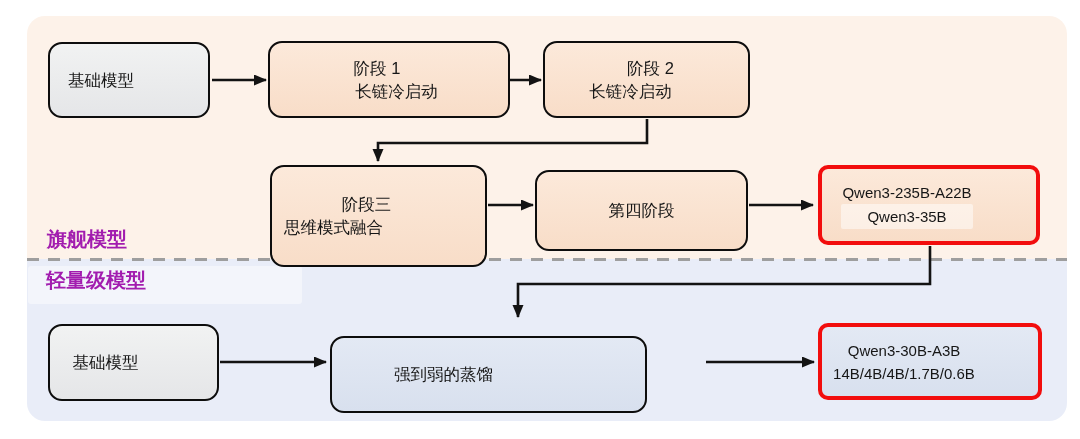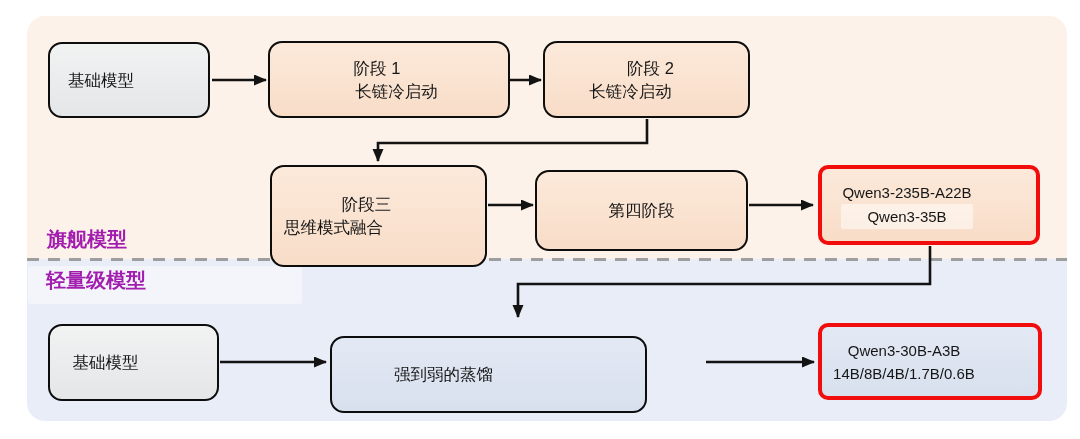--- a/index.html
+++ b/index.html
@@ -129,17 +129,17 @@
 
   <div class="node fill-blue" style="left:330px;top:320px;width:317px;height:77px;margin-top:16px;">
     <div class="lbl">
       <div class="line ll pl62">强到弱的蒸馏</div>
     </div>
   </div>
 
   <div class="node fill-blue red-border" style="left:818px;top:323px;width:224px;height:77px;">
     <div class="lbl blk-pr52">
       <div class="line lc latin">Qwen3-30B-A3B</div>
-      <div class="line lc latin">14B/8B/4B/1.7B/0.6B</div>
+      <div class="line lc latin">14B/4B/4B/1.7B/0.6B</div>
     </div>
   </div>
 
 </div>
 
 </body></html>

